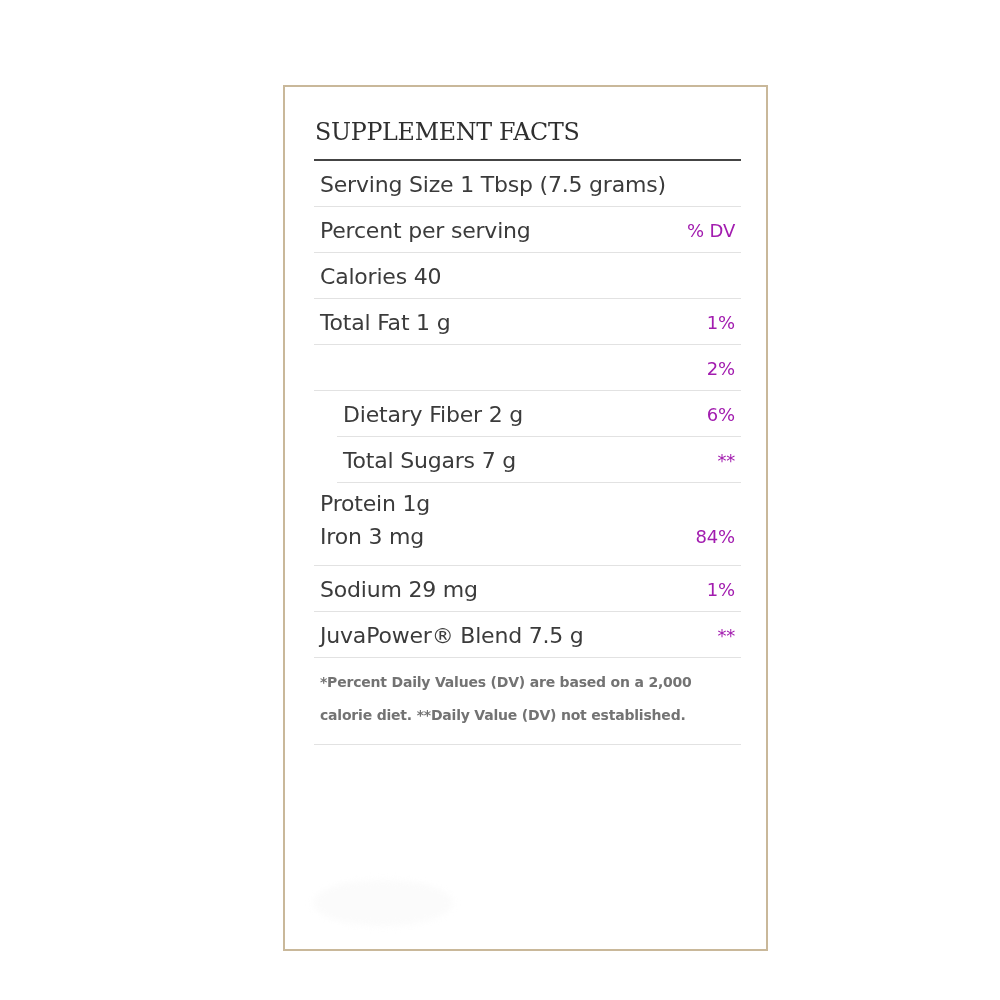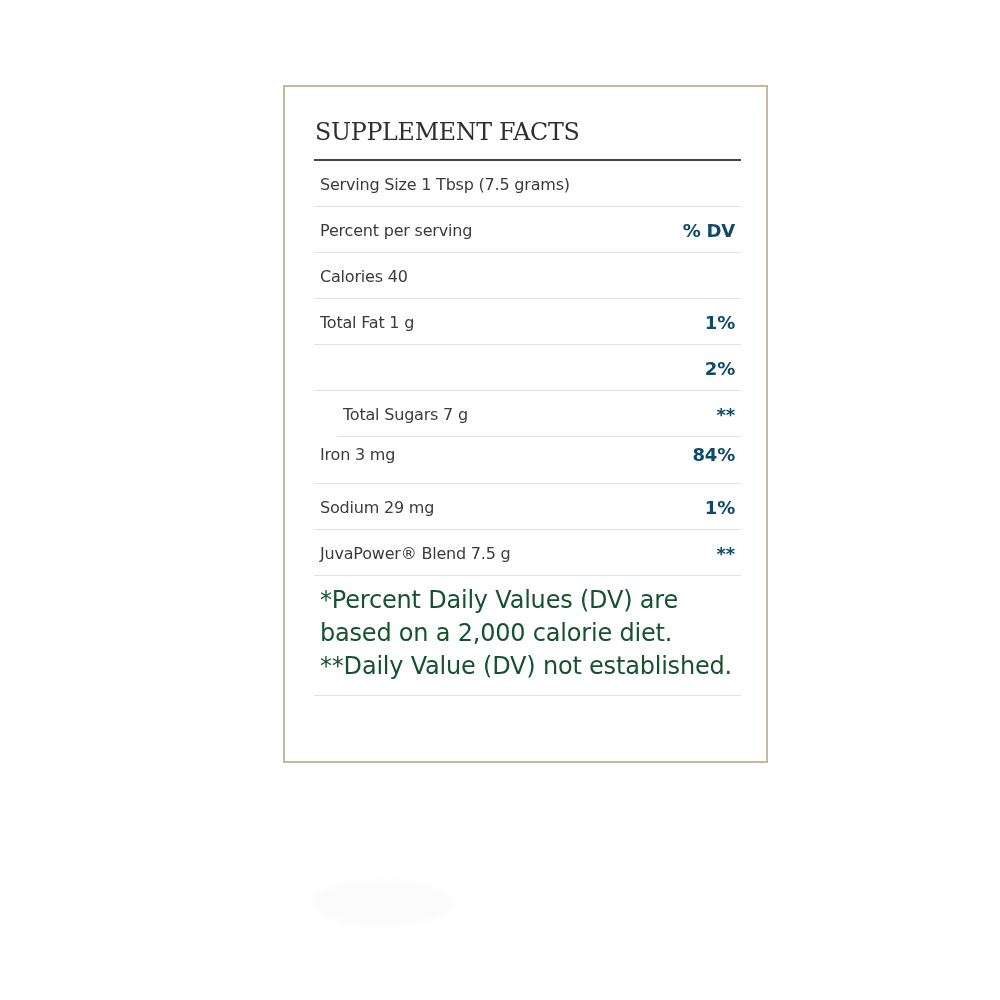--- a/index.html
+++ b/index.html
@@ -13,21 +13,21 @@
       position: relative;
       overflow: hidden;
       font-family: "DejaVu Sans", sans-serif;
       color: #3a3a3a;
     }
     .panel {
       position: absolute;
       left: 283px;
       top: 85px;
       width: 485px;
-      height: 678px;
+      height: 866px;
       border: 2px solid #c9b89a;
       box-sizing: border-box;
       background: #ffffff;
     }
     .title {
       position: absolute;
       left: 30px;
       top: 30px;
       font-family: "DejaVu Serif", "Liberation Serif", serif;
       font-size: 25px;
@@ -59,48 +59,48 @@
       box-sizing: content-box;
     }
     .row.no-border { border-bottom: none; }
     .row.indent1 { margin-left: 23px; }
     .row.indent2 { margin-left: 23px; }
     .row .label {
       position: absolute;
       left: 6px;
       top: 50%;
       transform: translateY(-50%);
-      font-size: 16px;
+      font-size: 22px;
       color: #3b3b3b;
       white-space: nowrap;
       letter-spacing: -0.2px;
     }
     .row.indent2 .label { left: 17px; }
     .row .value {
       position: absolute;
       right: 6px;
       top: 50%;
       transform: translateY(-50%);
       font-size: 18px;
-      color: #0c4a6e;
+      color: #a21caf;
       white-space: nowrap;
       letter-spacing: -0.2px;
-      font-weight: bold;
     }
     .row.short { height: 36px; }
     .row.short .label { top: 56%; }
     .row.after-short { height: 46px; }
     .row.after-short .label, .row.after-short .value { top: 38%; }
     .footnote {
       padding: 8px 6px 12px 6px;
-      font-size: 24px;
+      font-size: 14px;
       line-height: 33px;
-      color: #14532d;
+      color: #737373;
       letter-spacing: -0.2px;
       border-bottom: 1px solid #e2e2e2;
+      font-weight: bold;
     }
     .smudge {
       position: absolute;
       left: 28px;
       top: 793px;
       width: 140px;
       height: 46px;
       border-radius: 50%;
       background: #fbfbfb;
       filter: blur(3px);
@@ -127,22 +127,30 @@
       <span class="value"></span>
     </div>
     <div class="row">
       <span class="label">Total Fat  1  g</span>
       <span class="value">1%</span>
     </div>
     <div class="row">
       <span class="value">2%</span>
     </div>
     <div class="row indent1">
+      <span class="label">Dietary Fiber  2  g</span>
+      <span class="value">6%</span>
+    </div>
+    <div class="row indent1">
       <span class="label">Total Sugars  7  g</span>
       <span class="value">**</span>
+    </div>
+    <div class="row no-border short">
+      <span class="label">Protein  1g</span>
+      <span class="value"></span>
     </div>
     <div class="row after-short">
       <span class="label">Iron  3  mg</span>
       <span class="value">84%</span>
     </div>
     <div class="row">
       <span class="label">Sodium  29  mg</span>
       <span class="value">1%</span>
     </div>
     <div class="row">

